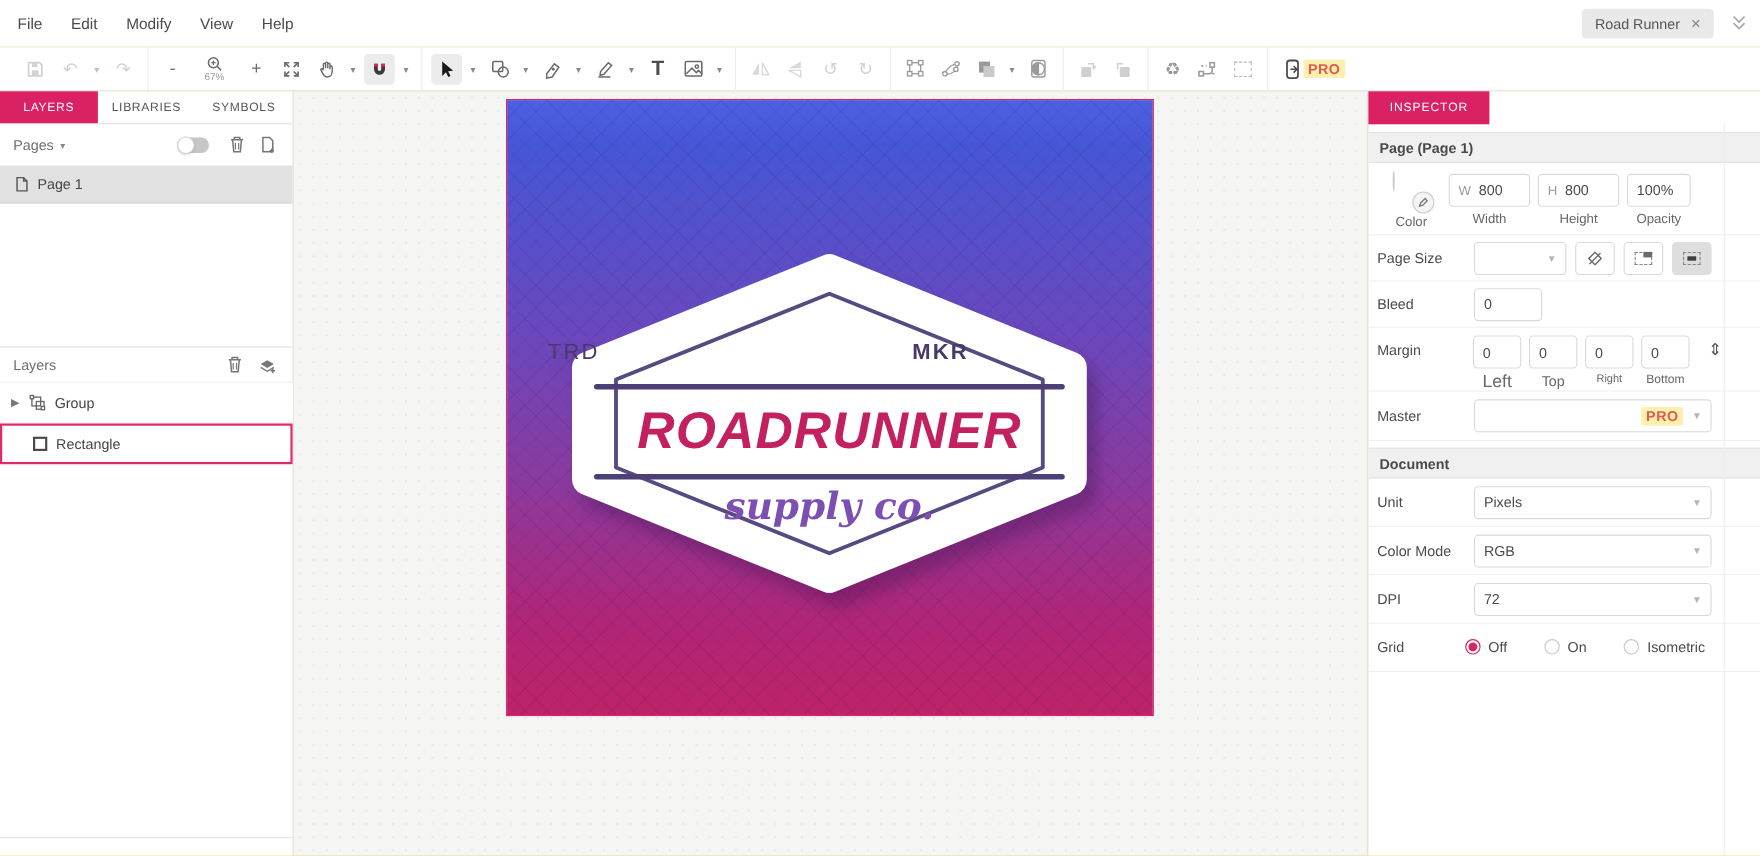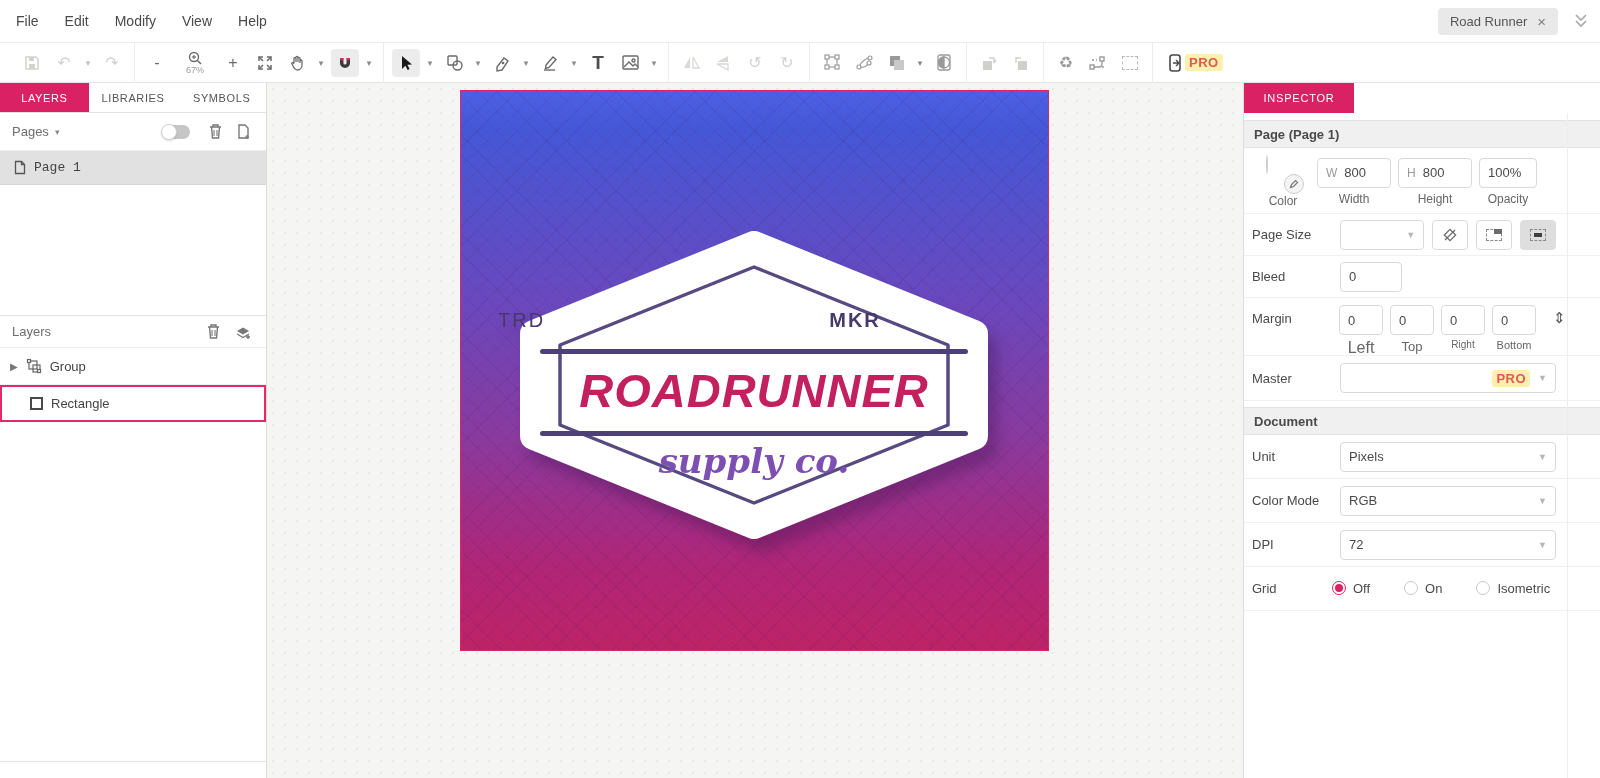--- a/index.html
+++ b/index.html
@@ -34,21 +34,21 @@
   .panel-tabs { display:flex; height:30px; border-bottom:1px solid #e2e2e2; }
   .panel-tab { flex:1; display:flex; align-items:center; justify-content:center; font-size:11px; letter-spacing:.6px; color:#555; }
   .panel-tab.active { background:#da2163; color:#fff; }
   .pages-header { height:38px; display:flex; align-items:center; padding:0 12px; gap:6px; border-bottom:1px solid #eee; }
   .pages-header .lbl { font-size:13px; color:#6e6e6e; }
   .mini-caret { font-size:9px; color:#8a8a8a; }
   .spacer { flex:1; }
   .toggle { width:28px; height:14px; background:#c6c6c6; border-radius:8px; position:relative; margin-right:8px; }
   .toggle .knob { position:absolute; left:-1px; top:-1px; width:16px; height:16px; background:#fff; border:1px solid #d0d0d0; border-radius:50%; box-shadow:0 1px 2px rgba(0,0,0,.15); }
   .icon-btn { color:#777; display:flex; align-items:center; justify-content:center; width:22px; height:22px; }
-  .page-row { height:34px; display:flex; align-items:center; gap:8px; padding:0 14px; background:#e1e1e1; border-bottom:1px solid #d6d6d6;font-family:Liberation Mono, monospace; }
+  .page-row { height:34px; display:flex; align-items:center; gap:8px; padding:0 14px; background:#e1e1e1; border-bottom:1px solid #d6d6d6; }
   .page-row .lbl { font-size:13px; color:#444; }
   .layers-header { margin-top:130px; height:33px; border-top:1px solid #e0e0e0; border-bottom:1px solid #eee; display:flex; align-items:center; padding:0 12px; gap:8px; }
   .layers-header .lbl { font-size:13px; color:#6e6e6e; }
   .layer-row { height:37px; display:flex; align-items:center; gap:8px; padding:0 10px; border-bottom:1px solid #f0f0f0; background:#fff; }
   .layer-row .lbl { font-size:13px; color:#444; }
   .layer-row.selected { border:2px solid #e12a66; }
   .caret-right { font-size:10px; color:#777; }
   .rect-glyph { width:13px; height:13px; border:2px solid #4a4a4a; }
   .lp-bottom-line { position:absolute; left:0; bottom:16px; width:267px; border-top:1px solid #e4e4e4; }
 

